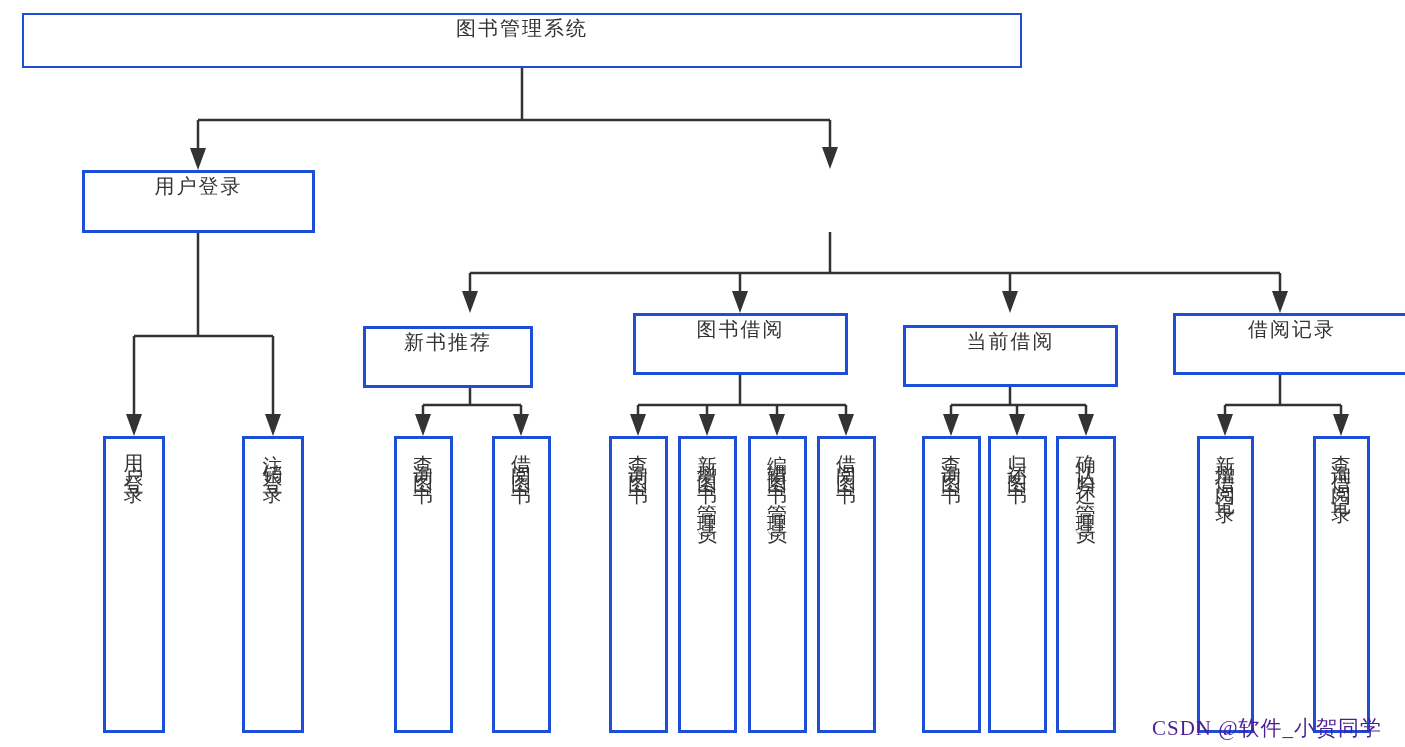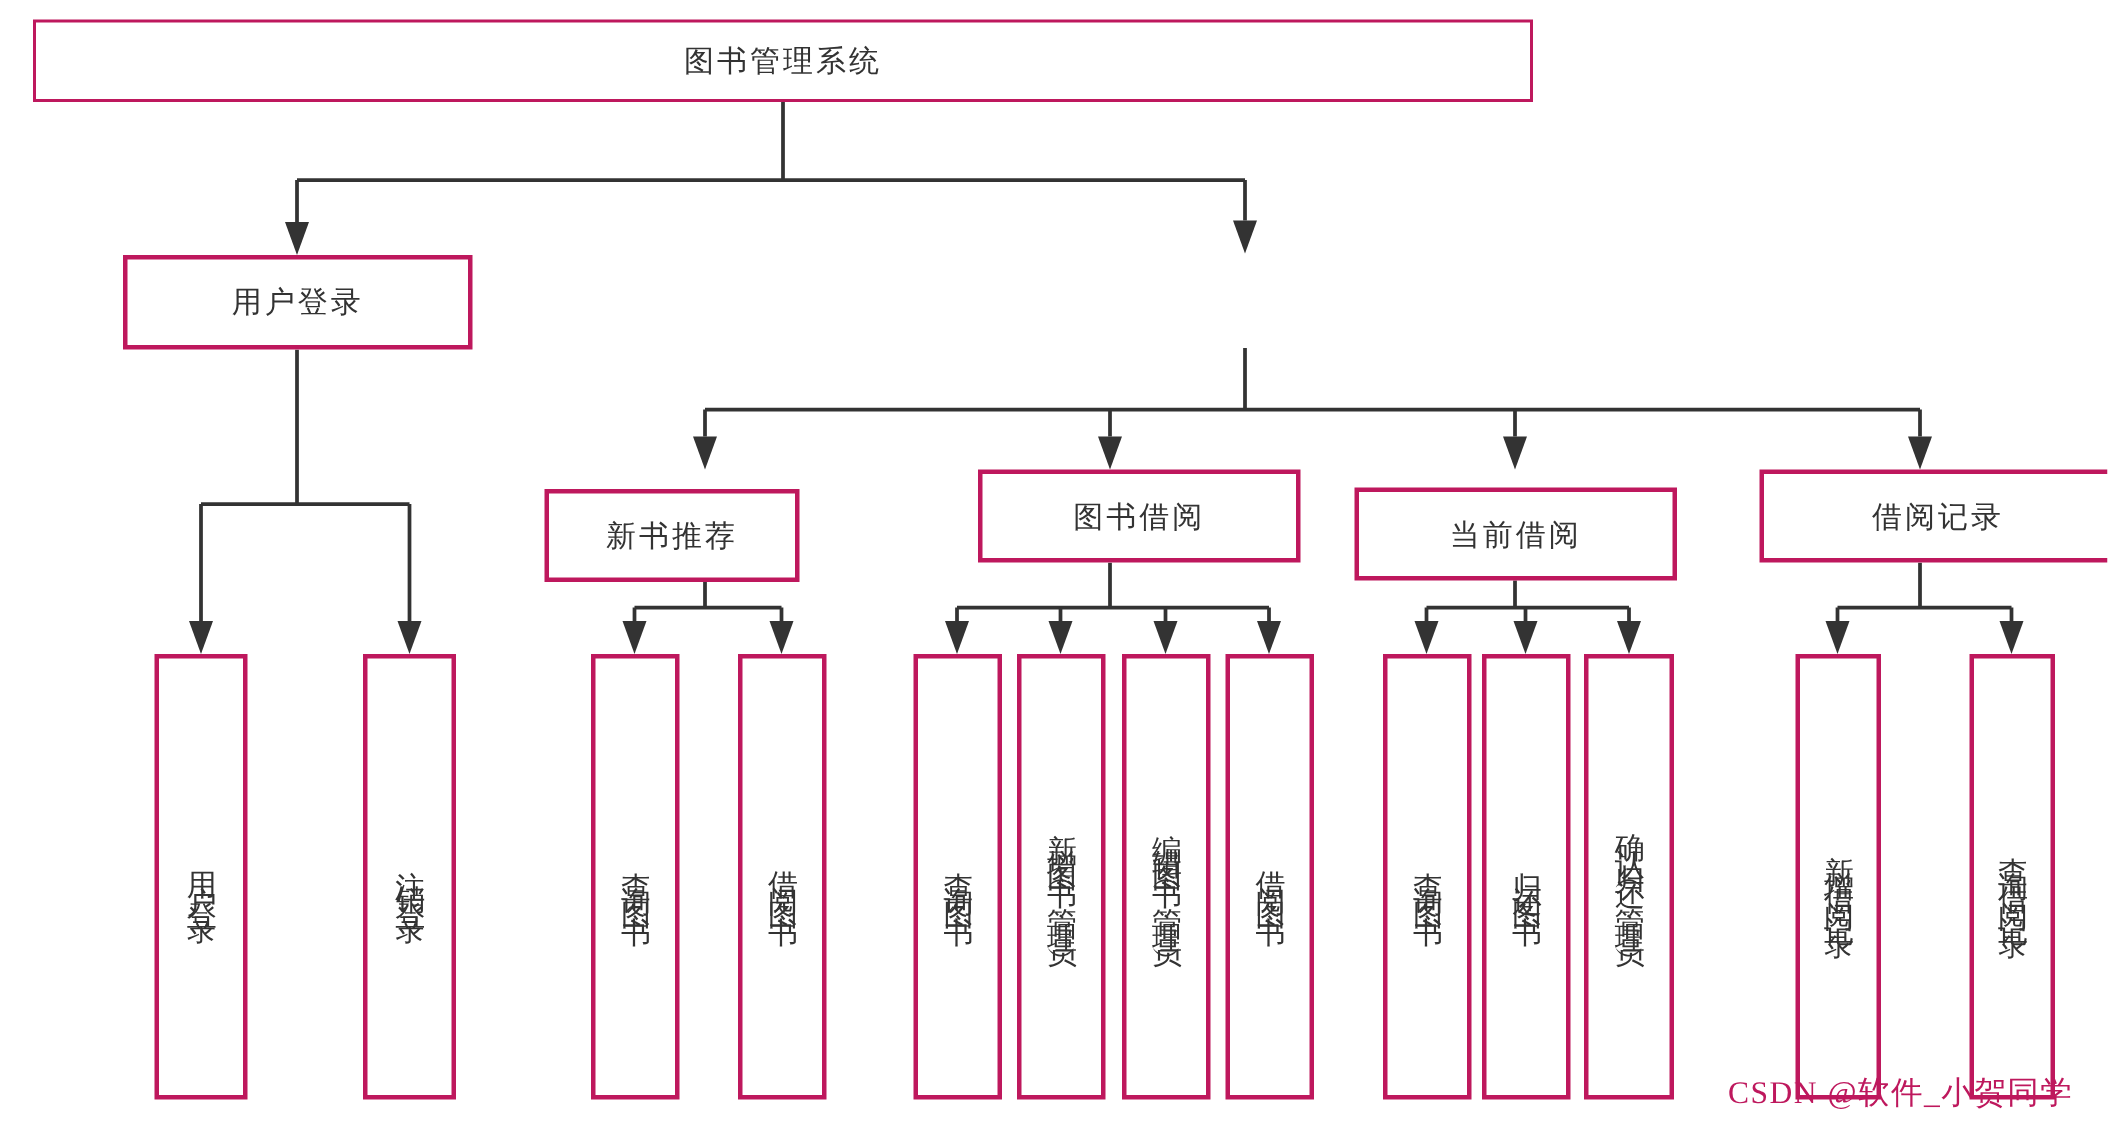--- a/index.html
+++ b/index.html
@@ -19,23 +19,22 @@
     position: absolute;
     left: 0;
     top: 0;
     width: 1405px;
     height: 747px;
   }
   .node {
     position: absolute;
     box-sizing: border-box;
     background: #ffffff;
-    border: 3px solid #be185d;
+    border: 3px solid #1d4ed8;
     display: flex;
-    align-items: center;
     justify-content: center;
     color: #333333;
   }
   .node.root {
     border-width: 2px;
   }
   .hlabel {
     font-size: 20px;
     letter-spacing: 2px;
     white-space: nowrap;
@@ -46,21 +45,21 @@
     font-size: 20px;
     letter-spacing: 10px;
     white-space: nowrap;
     line-height: 1;
   }
   .watermark {
     position: absolute;
     left: 1152px;
     top: 714px;
     font-size: 21px;
-    color: #be185d;
+    color: #4c1d95;
     letter-spacing: 1px;
     white-space: nowrap;
   }
 </style>
 </head>
 <body>
 
 <div class="canvas">
 
   <svg class="connectors" viewBox="0 0 1405 747" xmlns="http://www.w3.org/2000/svg">
@@ -133,21 +132,21 @@
     <span class="hlabel">图书管理系统</span>
   </div>
 
   <div class="node" style="left:82px;top:170px;width:233px;height:63px">
     <span class="hlabel">用户登录</span>
   </div>
 
   <div class="node" style="left:363px;top:326px;width:170px;height:62px">
     <span class="hlabel">新书推荐</span>
   </div>
-  <div class="node" style="left:652px;top:313px;width:215px;height:62px">
+  <div class="node" style="left:633px;top:313px;width:215px;height:62px">
     <span class="hlabel">图书借阅</span>
   </div>
   <div class="node" style="left:903px;top:325px;width:215px;height:62px">
     <span class="hlabel">当前借阅</span>
   </div>
   <div class="node" style="left:1173px;top:313px;width:238px;height:62px">
     <span class="hlabel">借阅记录</span>
   </div>
 
   <div class="node vnode" style="left:103px;top:436px;width:62px;height:297px">

